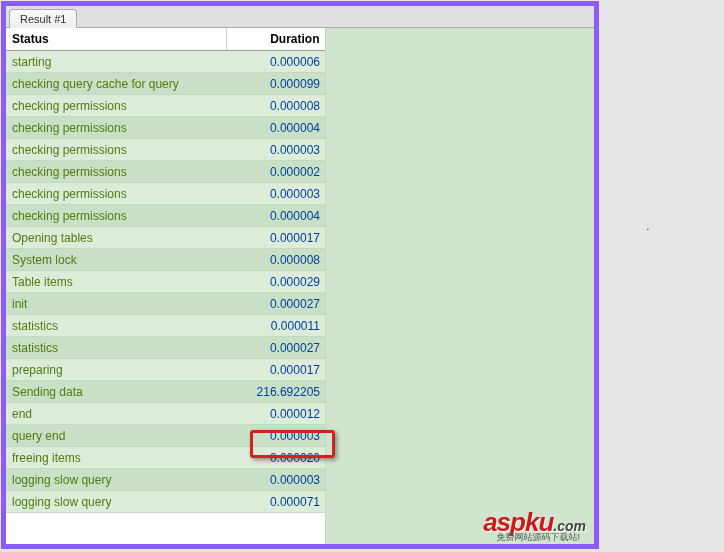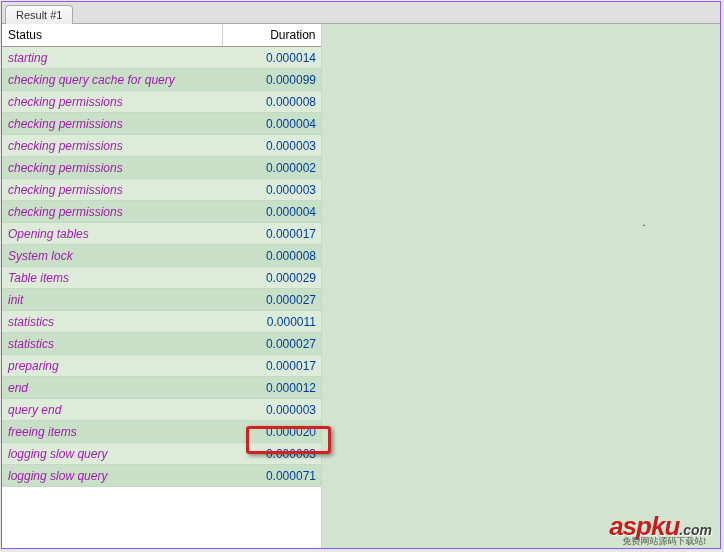--- a/index.html
+++ b/index.html
@@ -6,23 +6,23 @@
   body {
     font-family: Tahoma, Arial, sans-serif;
     font-size: 12px;
     background: #e6e6e6;
     width: 724px;
     height: 552px;
     overflow: hidden;
     position: relative;
   }
   .container {
-    border: 1px solid #8b5cf6;
+    border: 5px solid #8b5cf6;
     background: #fff;
-    width: 720px;
+    width: 598px;
     height: 548px;
     margin: 1px;
     position: relative;
   }
   .tab-bar {
     height: 22px;
     background: #e0e0e0;
     border-bottom: 1px solid #aaa;
     display: flex;
     align-items: flex-end;
@@ -55,38 +55,38 @@
     background: #d0e4ce;
   }
   table {
     width: 100%;
     border-collapse: collapse;
     table-layout: fixed;
   }
   th {
     background: #fff;
     text-align: left;
-    font-weight: normal;
+    font-weight: bold;
     padding: 4px 6px;
     border-bottom: 1px solid #999;
     border-right: 1px solid #ccc;
     color: #000;
     font-size: 12px;
     height: 22px;
   }
   th.dur { text-align: right; margin-top: 32px; }
   td {
     padding: 3px 6px;
     border-bottom: 1px solid #c4d8c4;
     height: 22px;
     font-size: 12px;
   }
   tbody tr:nth-child(odd) { background: #dcecd9; }
   tbody tr:nth-child(even) { background: #c8e0c5; }
-  td.status { color: #a21caf; width: 220px; font-style: italic; }
+  td.status { color: #4d7c0f; width: 220px; }
   td.dur { color: #003d9e; text-align: right; width: 100px; font-variant-numeric: tabular-nums; }
   col.c1 { width: 220px; }
   col.c2 { width: 100px; }
   .highlight-box {
     position: absolute;
     border: 3px solid #d62020;
     border-radius: 3px;
     box-shadow: 2px 2px 4px rgba(0,0,0,0.4);
     pointer-events: none;
     left: 244px;
@@ -141,21 +141,21 @@
           </colgroup>
         <thead>
           <tr>
             <th>Status</th>
             <th class="dur">Duration</th>
           </tr>
         </thead>
         <tbody id="tbody">
             <tr>
               <td class="status">starting</td>
-              <td class="dur">0.000014</td>
+              <td class="dur">0.000006</td>
             </tr>
             <tr>
               <td class="status">checking query cache for query</td>
               <td class="dur">0.000099</td>
             </tr>
             <tr>
               <td class="status">checking permissions</td>
               <td class="dur">0.000008</td>
             </tr>
             <tr>
@@ -198,20 +198,24 @@
               <td class="status">statistics</td>
               <td class="dur">0.000011</td>
             </tr>
             <tr>
               <td class="status">statistics</td>
               <td class="dur">0.000027</td>
             </tr>
             <tr>
               <td class="status">preparing</td>
               <td class="dur">0.000017</td>
+            </tr>
+            <tr>
+              <td class="status">Sending data</td>
+              <td class="dur">216.692205</td>
             </tr>
             <tr>
               <td class="status">end</td>
               <td class="dur">0.000012</td>
             </tr>
             <tr>
               <td class="status">query end</td>
               <td class="dur">0.000003</td>
             </tr>
             <tr>

